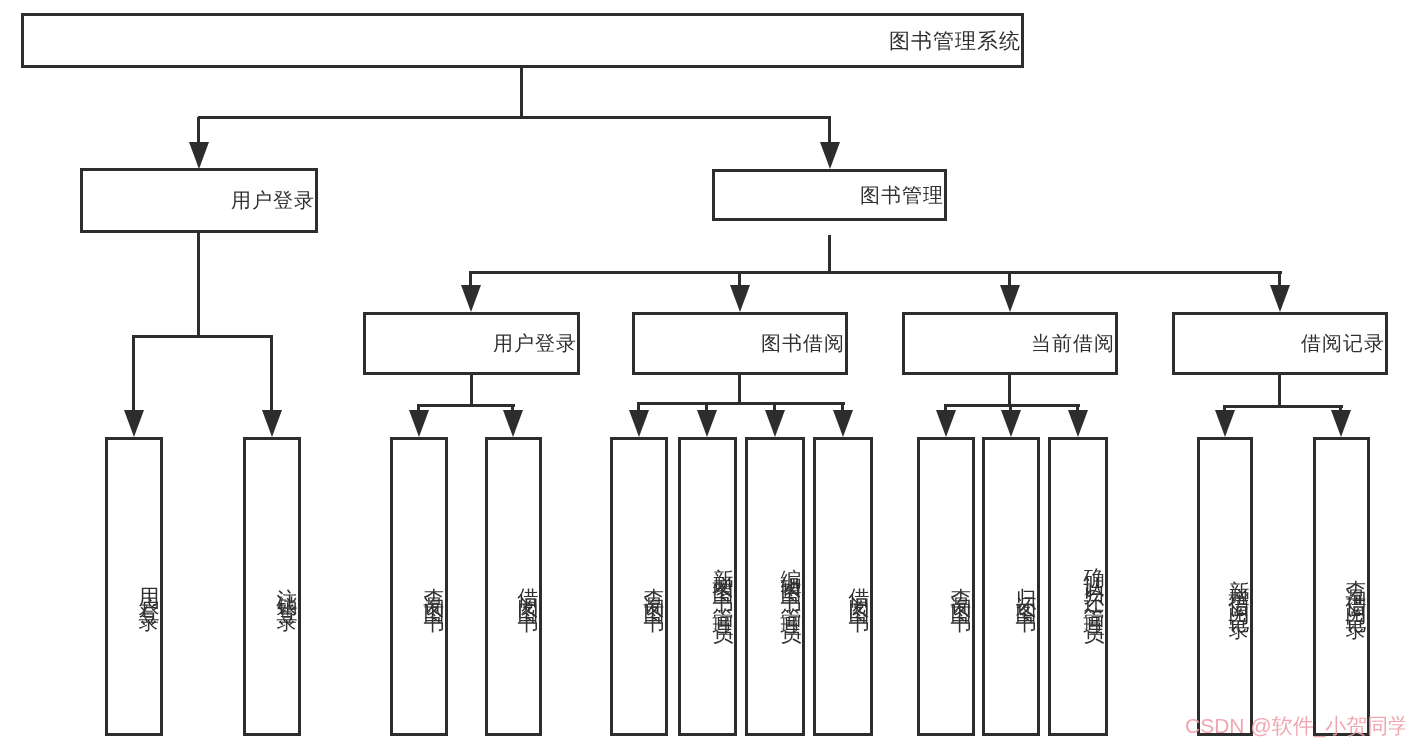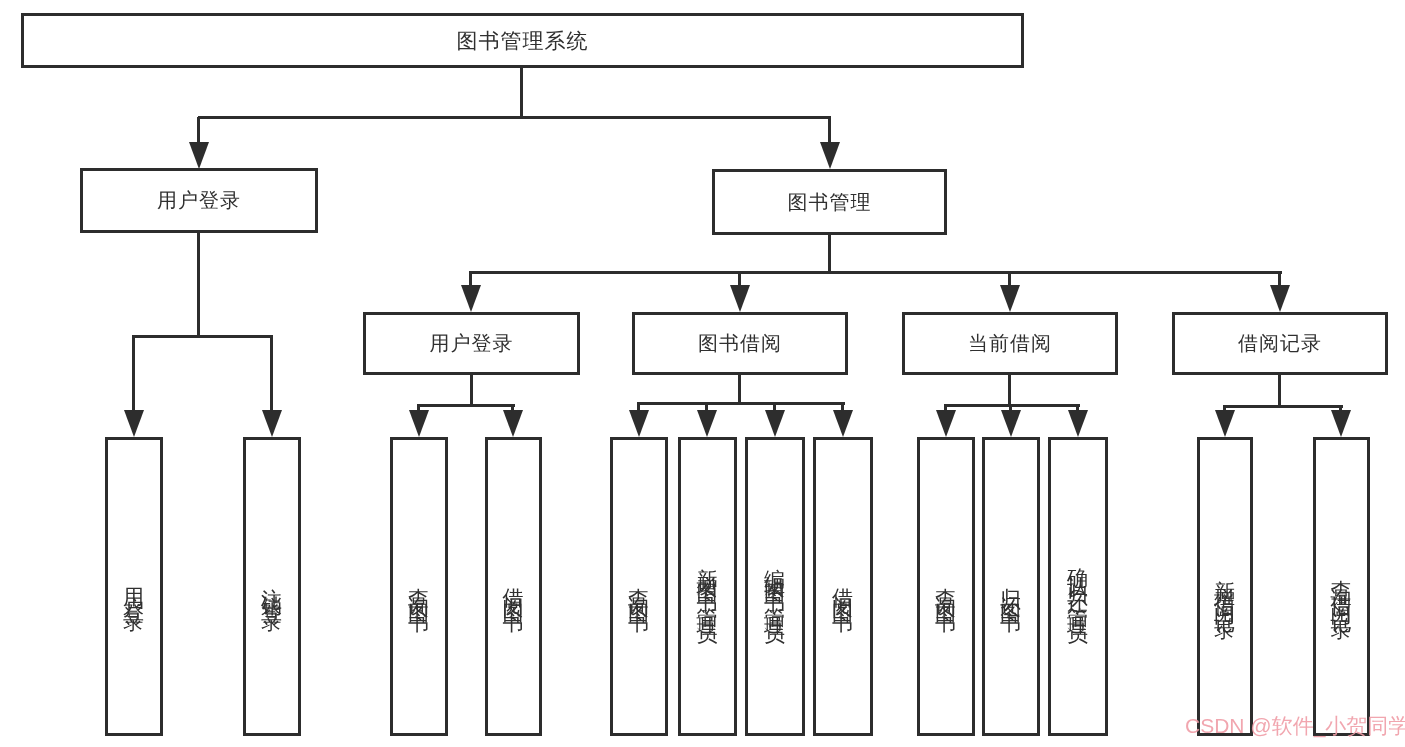--- a/index.html
+++ b/index.html
@@ -2,21 +2,21 @@
 <html><head>
 <meta charset="utf-8">
 <style>
   html,body{margin:0;padding:0;background:#ffffff;}
   .canvas{
     position:relative;width:1405px;height:747px;background:#ffffff;overflow:hidden;
     font-family:"Liberation Sans","DejaVu Sans",sans-serif;color:#2d2d2d;
   }
   .node{
     position:absolute;box-sizing:border-box;background:#ffffff;
-    border:3px solid #2d2d2d;display:flex;align-items:center;justify-content:center;
+    border:3px solid #2d2d2d;display:flex;align-items:center;justify-content:flex-end;
   }
   .node.h span{font-size:20px;letter-spacing:1px;color:#303030;}
   .node.root span{font-size:21px;}
   .node.v span{
     writing-mode:vertical-lr;text-orientation:mixed;
     font-size:21px;line-height:1;letter-spacing:8px;color:#303030;
   }
   .hline{position:absolute;height:3px;background:#2d2d2d;}
   .vline{position:absolute;width:3px;background:#2d2d2d;}
   .arrow{
@@ -93,21 +93,21 @@
   <div class="arrow" style="left:1215px;top:410px"></div>
   <div class="arrow" style="left:1331px;top:410px"></div>
 
   <div class="node h root" style="left:21px;top:13px;width:1003px;height:55px">
     <span>图书管理系统</span>
   </div>
 
   <div class="node h" style="left:80px;top:168px;width:238px;height:65px">
     <span>用户登录</span>
   </div>
-  <div class="node h" style="left:712px;top:169px;width:235px;height:66px">
+  <div class="node h" style="left:712px;top:169px;width:235px;height:52px">
     <span>图书管理</span>
   </div>
 
   <div class="node h" style="left:363px;top:312px;width:217px;height:63px">
     <span>用户登录</span>
   </div>
   <div class="node h" style="left:902px;top:312px;width:216px;height:63px">
     <span>当前借阅</span>
   </div>
   <div class="node h" style="left:632px;top:312px;width:216px;height:63px">

